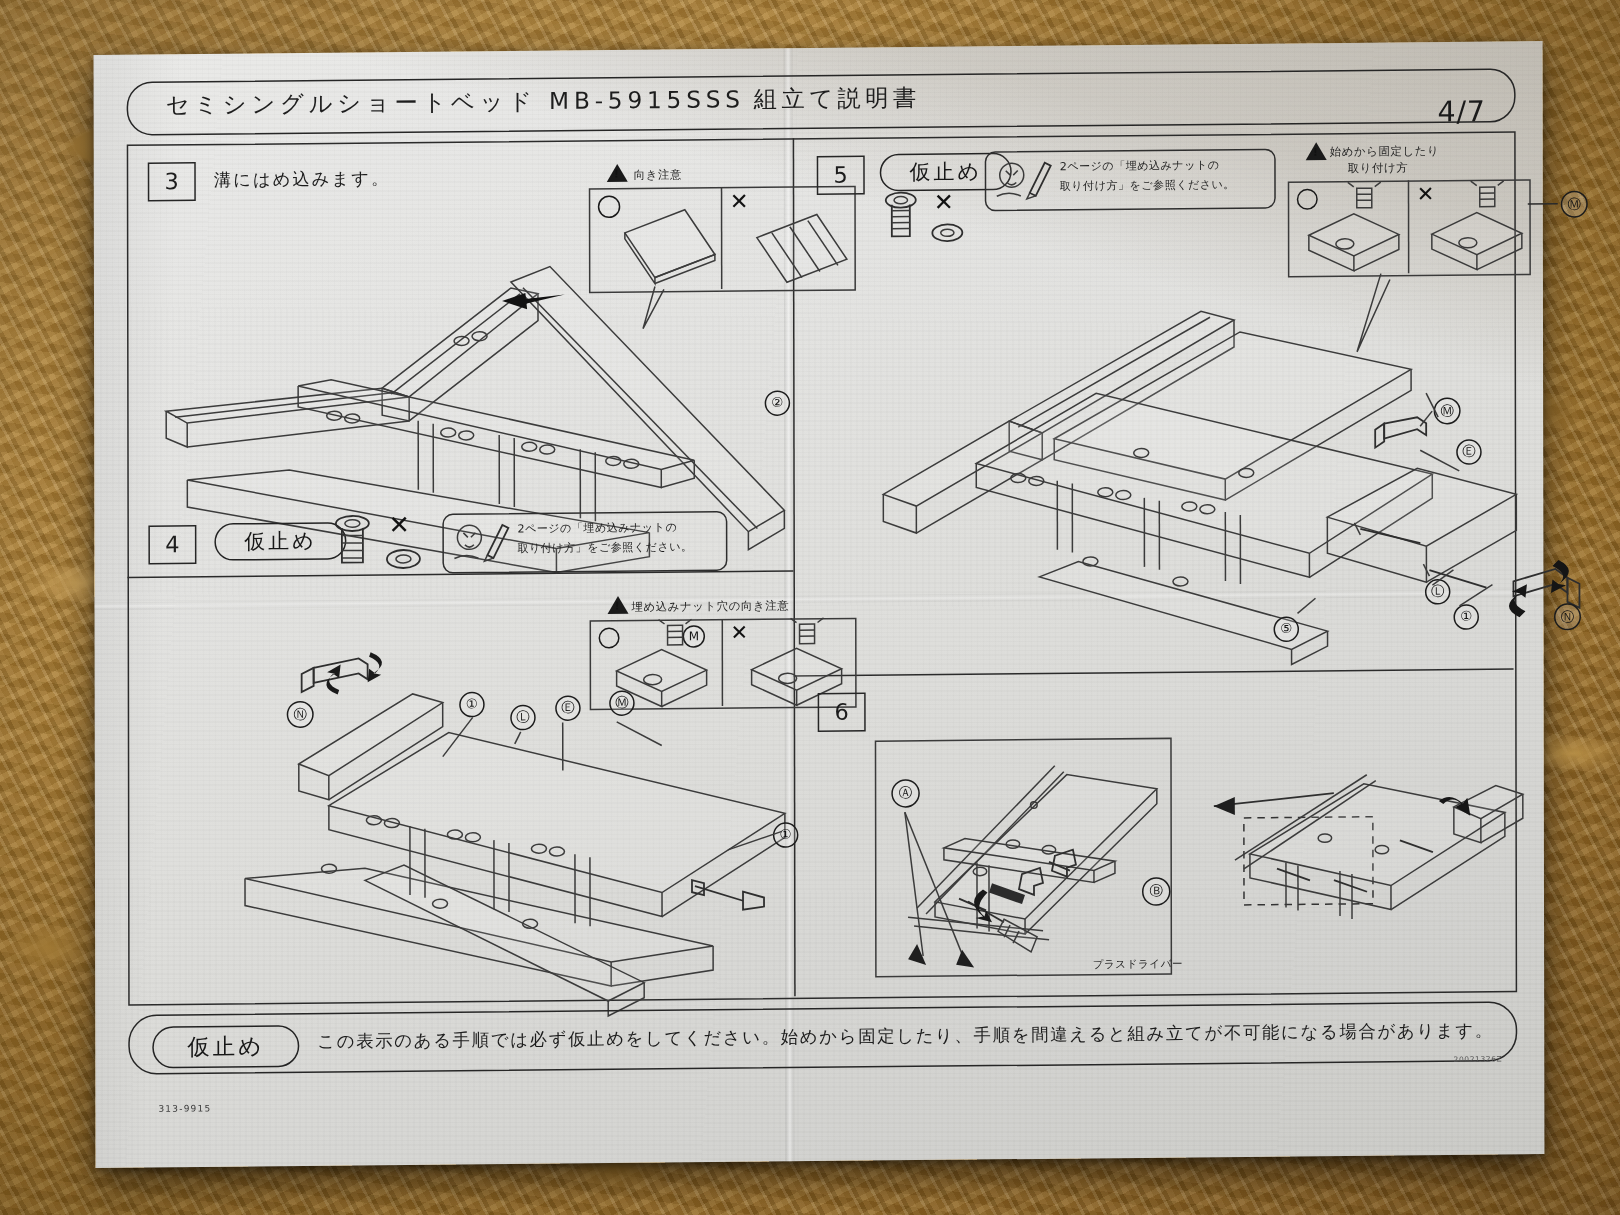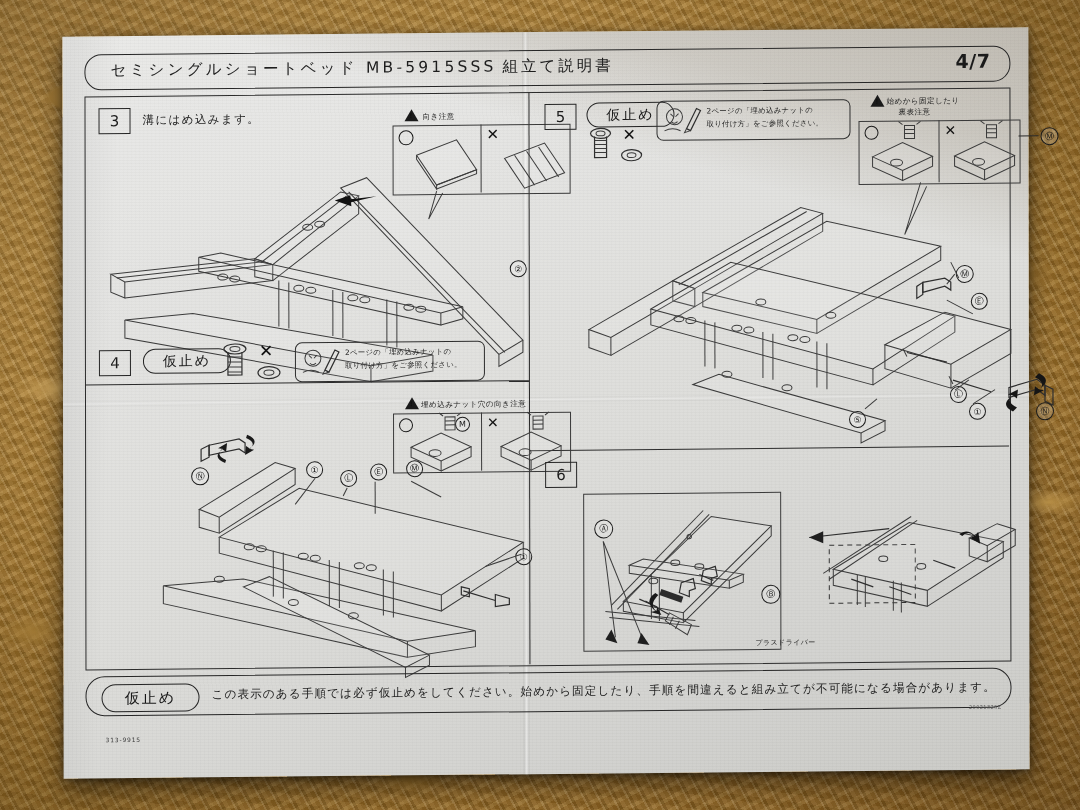--- a/index.html
+++ b/index.html
@@ -69,21 +69,21 @@
 
   
   .ink{position:absolute;}
   .thinframe{position:absolute;border:1px solid #3a3a3a;}
 
   .hdr{position:absolute;left:22px;top:18px;width:924px;height:34px;
     border:1.5px solid #262626;border-radius:17px;}
   .hdr-title{position:absolute;left:48px;top:24px;font-size:15.5px;letter-spacing:3.2px;
     color:#1d1d1d;white-space:nowrap;font-family:"DejaVu Sans",sans-serif;}
   .hdr-sub{position:absolute;left:440px;top:24px;font-size:15.5px;letter-spacing:3px;color:#1d1d1d;white-space:nowrap;}
-  .hdr-page{position:absolute;right:38px;top:22px;font-size:19px;font-weight:bold;color:#1b1b1b;letter-spacing:.5px;}
+  .hdr-page{position:absolute;right:38px;top:36px;font-size:19px;font-weight:normal;color:#1b1b1b;letter-spacing:.5px;}
 
   .outer{position:absolute;left:22px;top:60px;width:924px;height:572px;border:1.4px solid #2b2b2b;}
   .vdiv{position:absolute;top:60px;width:0;border-left:1.4px solid #2b2b2b;height:572px;left:466px;}
   .hdiv{position:absolute;border-top:1.4px solid #2b2b2b;}
 
   .stepnum{position:absolute;width:30px;height:24px;border:1.4px solid #262626;
     display:flex;align-items:center;justify-content:center;font-size:15px;color:#1c1c1c;background:transparent;}
   .steptxt{position:absolute;font-size:11.5px;color:#1d1d1d;letter-spacing:1.4px;white-space:nowrap;}
 
   .kari{position:absolute;border:1.4px solid #232323;border-radius:14px;height:23px;
@@ -363,21 +363,21 @@
       <path class="ln" d="M8,9 l3,3 M16,9 l-3,3 M9,17 q3,3 6,0"></path>
       <path class="ln" d="M2,26 q8,-4 16,0"></path>
       <path class="ln2" d="M24,24 L34,4 L38,6 L28,26 Z"></path>
       <path class="ln" d="M24,24 L22,28 L28,26"></path>
     </svg>
     <div class="notetxt" style="left:644px;top:75px">2ページの「埋め込みナットの</div>
     <div class="notetxt" style="left:644px;top:88px">取り付け方」をご参照ください。</div>
 
     <div class="warntri" style="left:808px;top:66px;border-bottom-color:#1a1a1a"></div>
     <div class="cauttxt" style="left:824px;top:68px">始めから固定したり</div>
-    <div class="cauttxt" style="left:836px;top:79px">裏表注意</div>
+    <div class="cauttxt" style="left:836px;top:79px">取り付け方</div>
     <div class="thinframe" style="left:796px;top:92px;width:160px;height:62px"></div>
     <div class="ink" style="left:876px;top:92px;width:0;height:62px;border-left:1px solid #3a3a3a"></div>
     <div class="okmark" style="left:802px;top:97px;width:12px;height:12px"></div>
     <div class="xmark" style="left:882px;top:95px;font-size:14px">✕</div>
 
     <svg class="ink" style="left:796px;top:92px" width="162" height="64">
       <path class="lnf" d="M14,36 L44,22 L74,36 L44,50 Z"></path>
       <path class="ln" d="M14,36 L14,46 L44,60 L44,50"></path>
       <path class="ln" d="M44,60 L74,46 L74,36"></path>
       <ellipse class="ln" cx="38" cy="42" rx="6" ry="3.4"></ellipse>
@@ -521,21 +521,21 @@
 
       <path d="M78,96 L100,104 L98,110 L76,102 Z" fill="#2c2c2c"></path>
       <path class="ln2" d="M116,82 L130,88" stroke-width="2"></path>
       <path class="ln2" d="M56,106 L74,114" stroke-width="2"></path>
 
       <path class="ln2" d="M62,108 L86,122" stroke-width="1.6"></path>
       <path class="lnf" d="M86,120 L108,132 L104,142 L82,128 Z" fill="rgba(90,90,90,.45)"></path>
       <path class="ln" d="M90,124 L86,132 M96,128 L92,136"></path>
       <path d="M72,100 q-12,8 0,18 l-5,1 l11,3 l-4,-8 l-1,4 q-8,-6 2,-16 Z" fill="#1a1a1a"></path>
     </svg>
-    <div class="steptxt" style="left:692px;top:608px;font-size:7px;letter-spacing:.4px">プラスドライバー</div>
+    <div class="steptxt" style="left:665px;top:608px;font-size:7px;letter-spacing:.4px">プラスドライバー</div>
 
     <div class="clbl" style="left:531px;top:488px;width:17px;height:17px">
         <span>Ⓐ</span>
       </div>
     <div class="clbl" style="left:698px;top:555px;width:17px;height:17px">
         <span>Ⓑ</span>
       </div>
     <svg class="ink" style="left:528px;top:498px" width="80" height="116">
       <path class="ln" d="M12,12 L52,112"></path>
       <path class="ln" d="M12,12 L24,108"></path>

